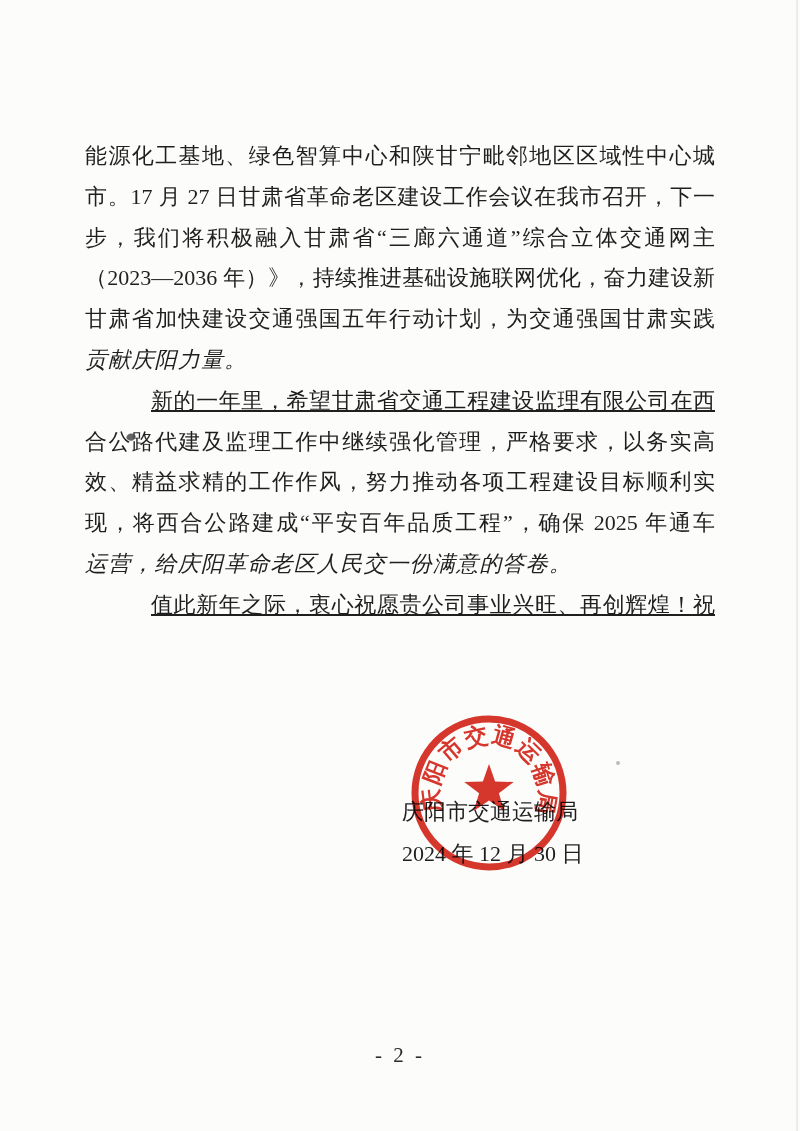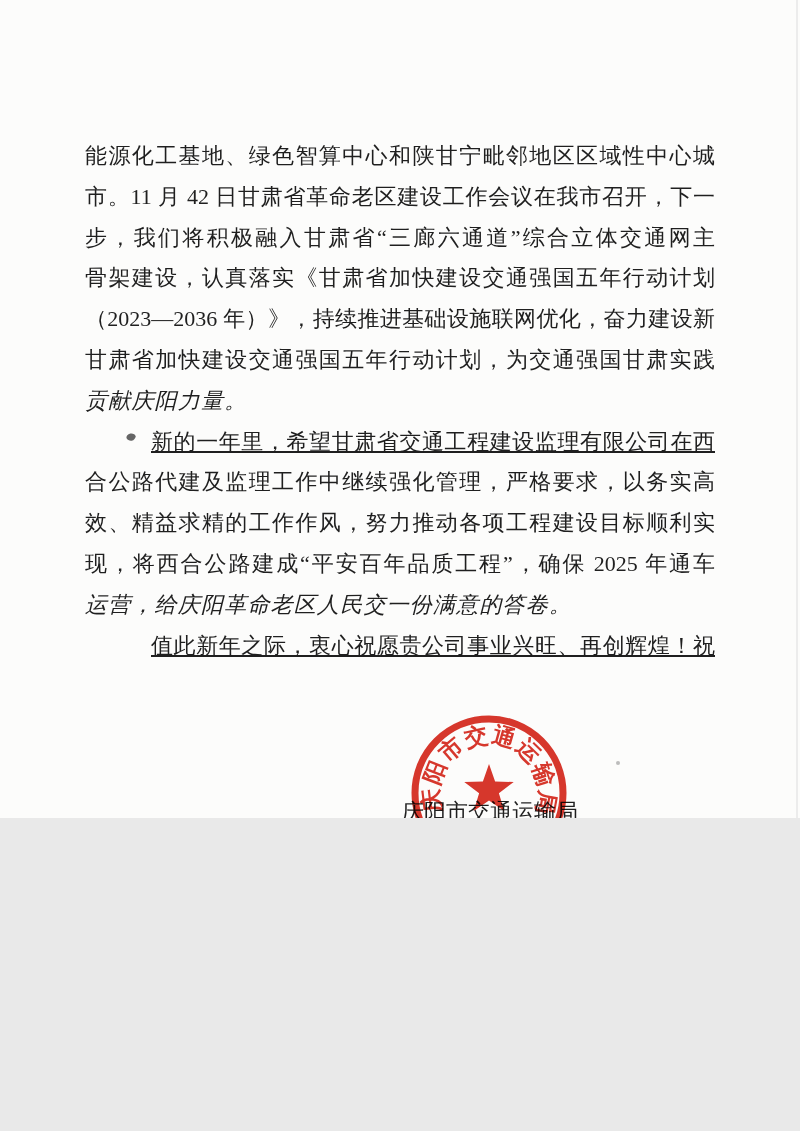--- a/index.html
+++ b/index.html
@@ -1,19 +1,19 @@
 <!DOCTYPE html>
 <html><head>
 <meta charset="utf-8">
 <style>
   html, body { margin: 0; padding: 0; background: #e9e9e9; }
   .page {
     position: relative;
     width: 800px;
-    height: 818px;
+    height: 1131px;
     margin: 0 auto;
     background: #fcfcfb;
     overflow: hidden;
     font-family: "Liberation Serif", "DejaVu Serif", serif;
   }
   
   .edge-line {
     position: absolute; right: 2px; top: 0; bottom: 0;
     width: 2px; background: #ececec;
   }
@@ -80,23 +80,22 @@
 </head>
 <body>
 
 <div class="page">
 
   <div class="edge-line"></div>
 
   <div class="body-text" id="letter-body">
       <div class="para">
         <div class="line">能源化工基地、绿色智算中心和陕甘宁毗邻地区区域性中心城</div>
-        <div class="line">市。11 月 42 日甘肃省革命老区建设工作会议在我市召开，下一</div>
+        <div class="line">市。17 月 27 日甘肃省革命老区建设工作会议在我市召开，下一</div>
         <div class="line">步，我们将积极融入甘肃省“三廊六通道”综合立体交通网主</div>
-        <div class="line">骨架建设，认真落实《甘肃省加快建设交通强国五年行动计划</div>
         <div class="line">（2023—2036 年）》，持续推进基础设施联网优化，奋力建设新</div>
         <div class="line">甘肃省加快建设交通强国五年行动计划，为交通强国甘肃实践</div>
         <div class="line last">贡献庆阳力量。</div>
       </div>
       <div class="para indent-first">
         <div class="line">新的一年里，希望甘肃省交通工程建设监理有限公司在西</div>
         <div class="line">合公路代建及监理工作中继续强化管理，严格要求，以务实高</div>
         <div class="line">效、精益求精的工作作风，努力推动各项工程建设目标顺利实</div>
         <div class="line">现，将西合公路建成“平安百年品质工程”，确保 2025 年通车</div>
         <div class="line last">运营，给庆阳革命老区人民交一份满意的答卷。</div>

